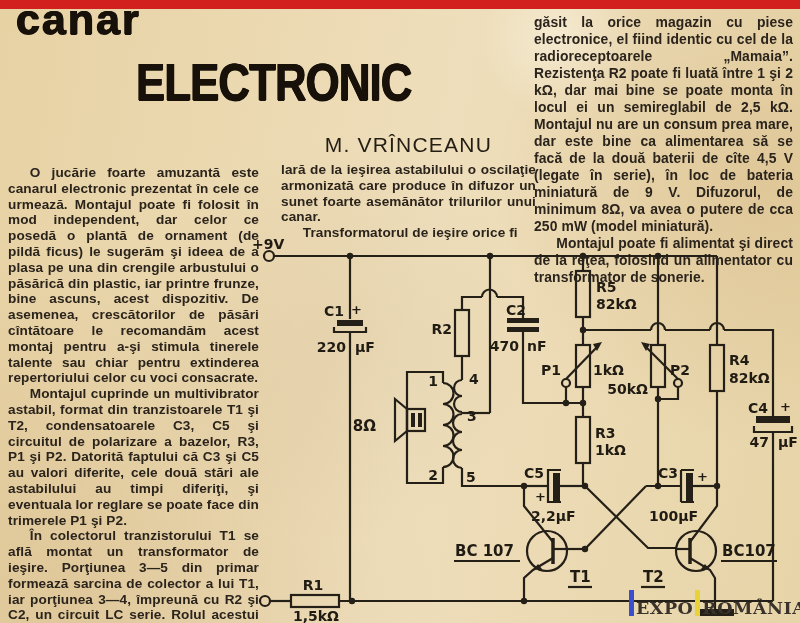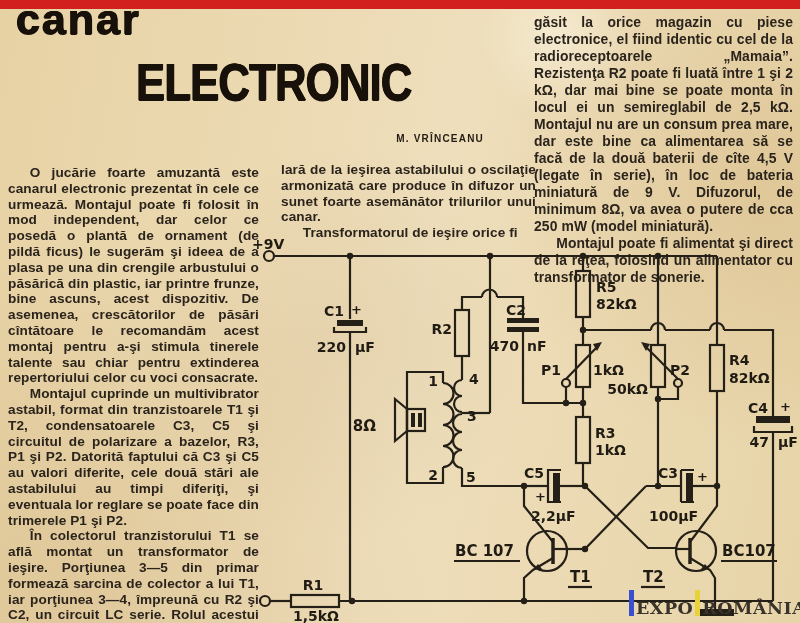--- a/index.html
+++ b/index.html
@@ -12,22 +12,22 @@
       radial-gradient(circle at 42% 55%, rgba(130,90,45,.07), transparent 35%),
       linear-gradient(100deg,#e7d2a4 0%,#eedebb 52%,#e7d4a8 100%);
     font-family:"Liberation Sans","DejaVu Sans",sans-serif;
   }
   #top-bar{position:absolute;left:0;top:0;width:800px;height:9px;background:#d2201e;}
   .heavy{color:#17110a;font-weight:bold;
     text-shadow:.7px 0 0 currentColor,-.7px 0 0 currentColor,0 .7px 0 currentColor;}
   #title-top{position:absolute;left:16px;top:-2px;font-size:43px;letter-spacing:2px;line-height:1;}
   #title-main{position:absolute;left:136px;top:56px;font-size:52px;line-height:1;
     letter-spacing:-1px;transform:scaleX(.84);transform-origin:left top;}
-  #byline{position:absolute;left:280px;top:133px;width:204px;text-align:right;
-    font-size:10px;font-weight:bold;letter-spacing:1.2px;color:#241d14;}
+  #byline{position:absolute;left:288px;top:133px;width:204px;text-align:right;
+    font-size:21px;font-weight:normal;letter-spacing:1.2px;color:#241d14;}
   .col{position:absolute;text-align:justify;font-weight:bold;color:#2b241c;
     font-size:13.6px;line-height:15.8px;letter-spacing:.1px;}
   .col p{margin:0;text-indent:1.6em;}
   .col p.noindent{text-indent:0;}
   #col-left{left:8px;top:165px;width:251px;}
   #col-mid{left:281px;top:162px;width:255px;}
   #col-right{left:534px;top:14px;width:259px;font-size:13.9px;line-height:17px;}
   #schematic{position:absolute;left:0;top:0;}
   .wire{stroke:#241f17;stroke-width:2.2;fill:none;}
   .thick{stroke:#241f17;stroke-width:3.5;fill:none;}

